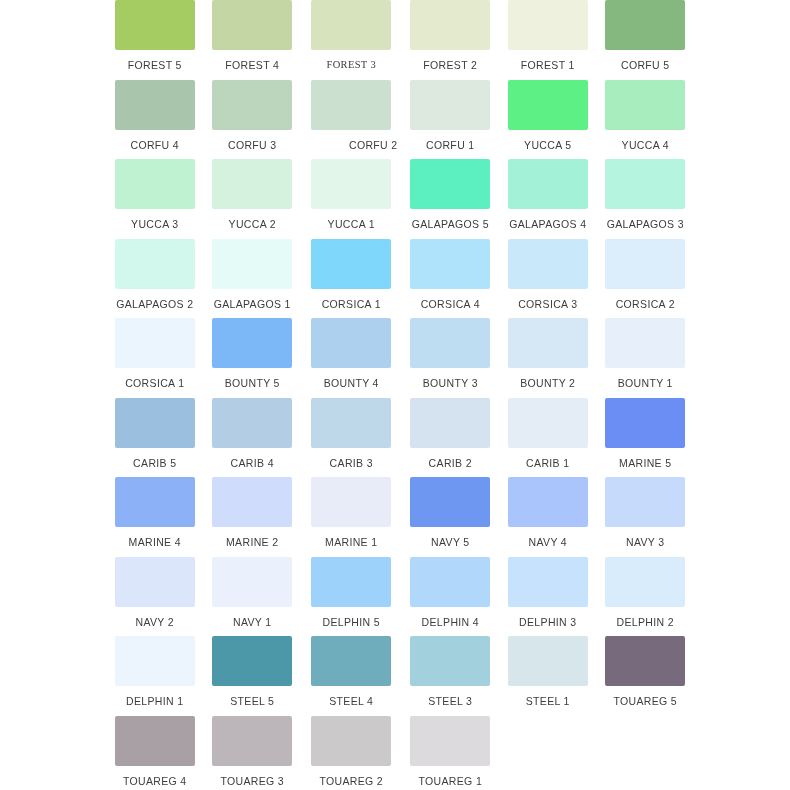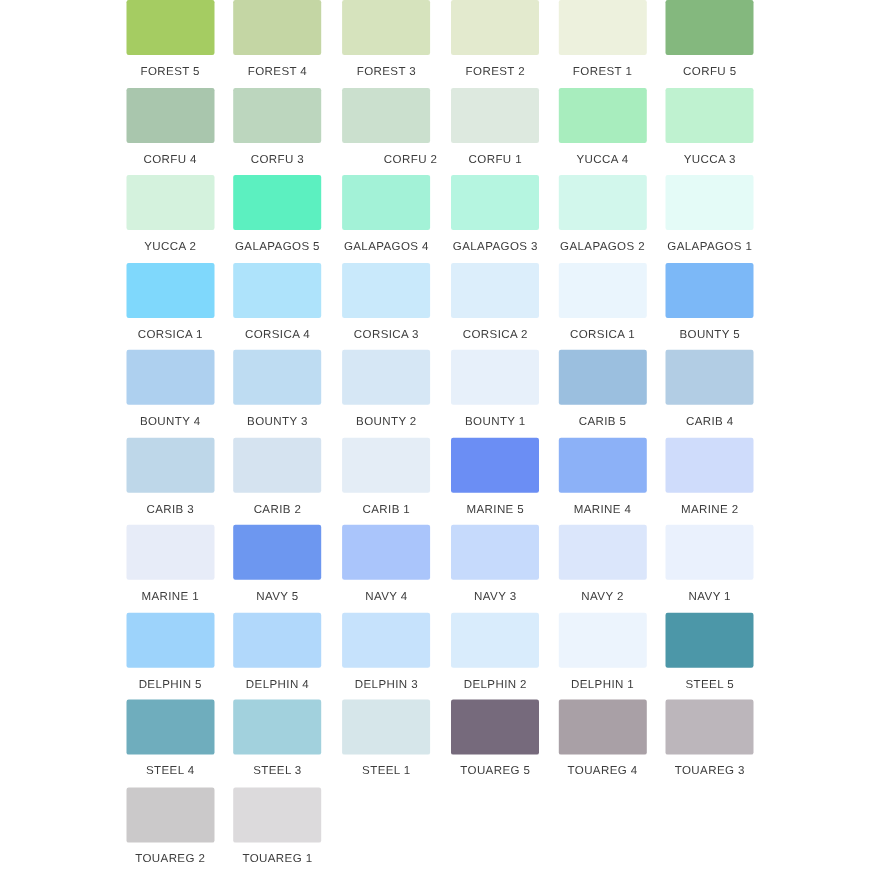--- a/index.html
+++ b/index.html
@@ -54,21 +54,21 @@
     <div class="swatch-cell">
       <div class="swatch-chip" style="background-color: rgb(165, 204, 98);"></div>
       <div class="swatch-label" style="color: rgb(60, 60, 60);">FOREST 5</div>
     </div>
     <div class="swatch-cell">
       <div class="swatch-chip" style="background-color: rgb(196, 214, 164);"></div>
       <div class="swatch-label" style="color: rgb(60, 60, 60);">FOREST 4</div>
     </div>
     <div class="swatch-cell">
       <div class="swatch-chip" style="background-color: rgb(214, 227, 189);"></div>
-      <div class="swatch-label" style="color: rgb(60, 60, 60);">FOREST 3</div>
+      <div class="swatch-label" style="color: rgb(60, 60, 60); font-family: Liberation Serif, serif;">FOREST 3</div>
     </div>
     <div class="swatch-cell">
       <div class="swatch-chip" style="background-color: rgb(227, 234, 206);"></div>
       <div class="swatch-label" style="color: rgb(60, 60, 60);">FOREST 2</div>
     </div>
     <div class="swatch-cell">
       <div class="swatch-chip" style="background-color: rgb(237, 241, 221);"></div>
       <div class="swatch-label" style="color: rgb(60, 60, 60);">FOREST 1</div>
     </div>
     <div class="swatch-cell">
@@ -85,30 +85,38 @@
     </div>
     <div class="swatch-cell">
       <div class="swatch-chip" style="background-color: rgb(203, 224, 206);"></div>
       <div class="swatch-label" style="color: rgb(60, 60, 60); padding-left: 44px;">CORFU 2</div>
     </div>
     <div class="swatch-cell">
       <div class="swatch-chip" style="background-color: rgb(221, 233, 223);"></div>
       <div class="swatch-label" style="color: rgb(60, 60, 60);">CORFU 1</div>
     </div>
     <div class="swatch-cell">
+      <div class="swatch-chip" style="background-color: rgb(92, 240, 133);"></div>
+      <div class="swatch-label" style="color: rgb(60, 60, 60);">YUCCA 5</div>
+    </div>
+    <div class="swatch-cell">
       <div class="swatch-chip" style="background-color: rgb(168, 237, 190);"></div>
       <div class="swatch-label" style="color: rgb(60, 60, 60);">YUCCA 4</div>
     </div>
     <div class="swatch-cell">
       <div class="swatch-chip" style="background-color: rgb(191, 242, 208);"></div>
       <div class="swatch-label" style="color: rgb(60, 60, 60);">YUCCA 3</div>
     </div>
     <div class="swatch-cell">
       <div class="swatch-chip" style="background-color: rgb(212, 242, 221);"></div>
       <div class="swatch-label" style="color: rgb(60, 60, 60);">YUCCA 2</div>
+    </div>
+    <div class="swatch-cell">
+      <div class="swatch-chip" style="background-color: rgb(226, 246, 233);"></div>
+      <div class="swatch-label" style="color: rgb(60, 60, 60);">YUCCA 1</div>
     </div>
     <div class="swatch-cell">
       <div class="swatch-chip" style="background-color: rgb(92, 240, 192);"></div>
       <div class="swatch-label" style="color: rgb(60, 60, 60);">GALAPAGOS 5</div>
     </div>
     <div class="swatch-cell">
       <div class="swatch-chip" style="background-color: rgb(163, 242, 215);"></div>
       <div class="swatch-label" style="color: rgb(60, 60, 60);">GALAPAGOS 4</div>
     </div>
     <div class="swatch-cell">

